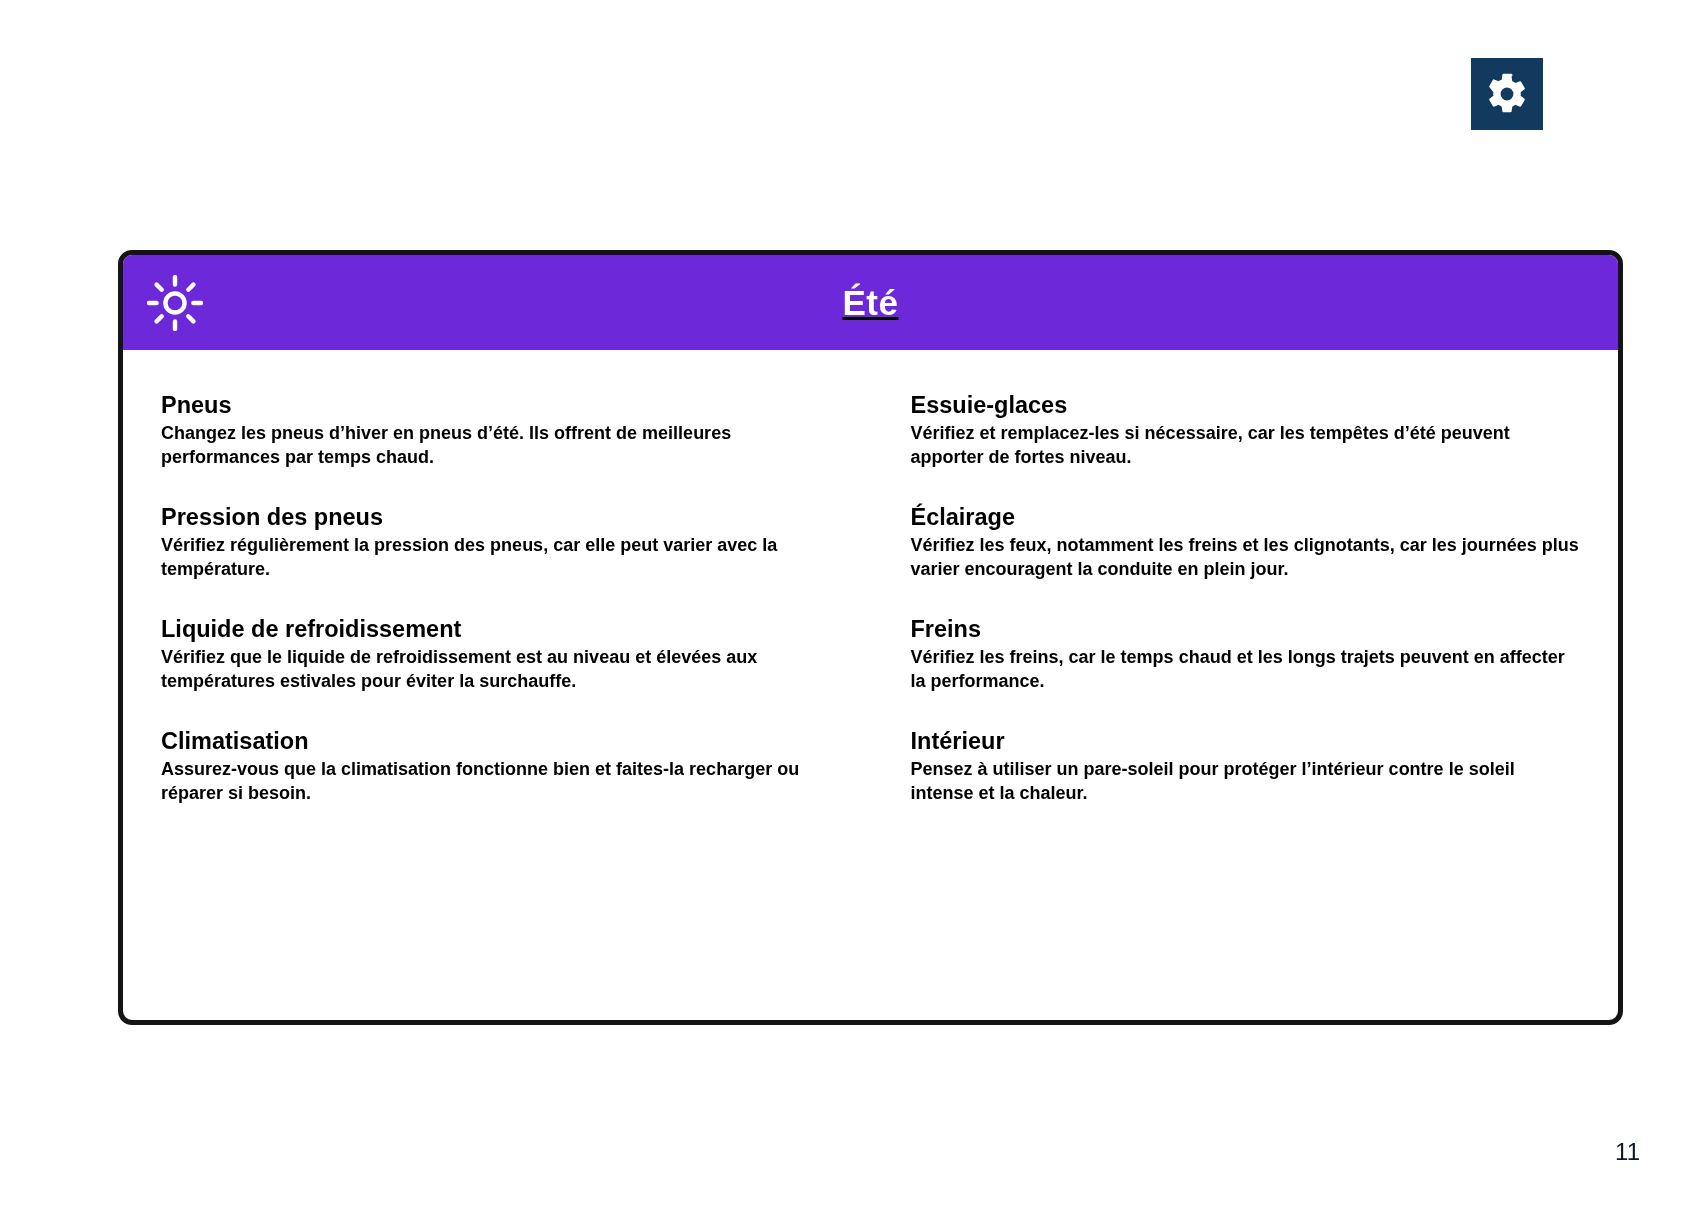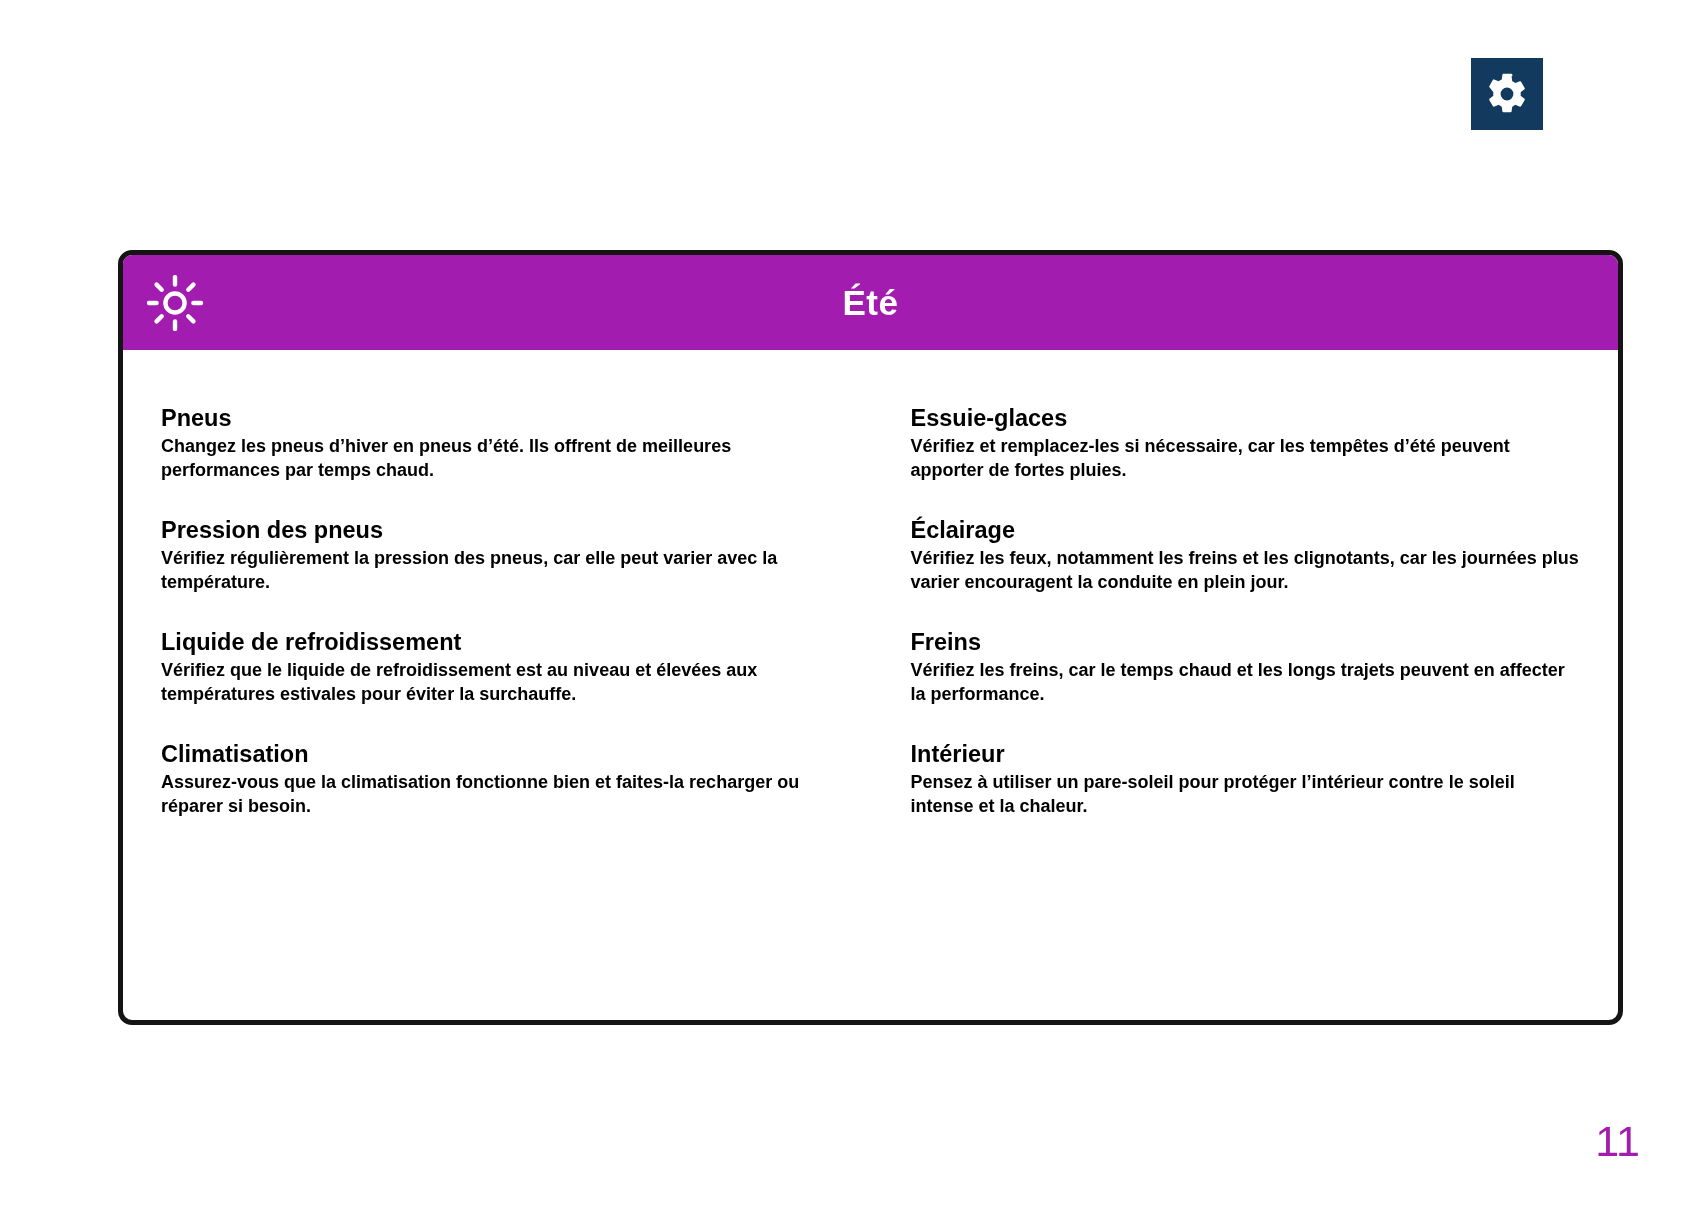--- a/index.html
+++ b/index.html
@@ -40,23 +40,24 @@
     background: #ffffff;
     border: 5px solid #141414;
     border-radius: 14px;
     box-sizing: border-box;
     overflow: hidden;
   }
 
   .card-header {
     position: relative;
     height: 95px;
-    background: #a21caf;
+    background: #6d28d9;
     display: flex;
     align-items: center;
+    text-decoration: underline;
   }
   .header-icon {
     position: absolute;
     left: 22px;
     top: 50%;
     transform: translateY(-50%);
     width: 60px;
     height: 60px;
     display: flex;
     align-items: center;
@@ -69,21 +70,20 @@
     font-size: 35px;
     font-weight: bold;
     letter-spacing: 0.5px;
   }
 
   .card-body {
     display: flex;
     padding: 40px 38px 30px 38px;
     box-sizing: border-box;
     height: calc(100% - 95px);
-    margin-top: 13px;
   }
   .col {
     width: 50%;
     box-sizing: border-box;
   }
   .col.left { padding-right: 45px; }
   .col.right { padding-left: 40px; }
 
   .entry { margin-bottom: 32px; }
   .entry:last-child { margin-bottom: 0; }
@@ -96,22 +96,22 @@
   .entry-text {
     font-size: 18px;
     line-height: 1.33;
     font-weight: bold;
   }
 
   .page-number {
     position: absolute;
     right: 60px;
     bottom: 46px;
-    font-size: 43px;
-    color: #a21caf;
+    font-size: 24px;
+    color: #0f172a;
   }
 </style>
 </head>
 <body>
 
 <div class="gear-badge">
   <span>
     <svg width="44" height="44" viewBox="0 0 24 24" fill="#ffffff" aria-hidden="true">
       <path d="M19.43 12.98c.04-.32.07-.64.07-.98s-.03-.66-.07-.98l2.11-1.65a.5.5 0 0 0 .12-.64l-2-3.46a.5.5 0 0 0-.61-.22l-2.49 1a7.3 7.3 0 0 0-1.69-.98l-.38-2.65A.5.5 0 0 0 14 1h-4a.5.5 0 0 0-.49.42l-.38 2.65c-.61.25-1.17.58-1.69.98l-2.49-1a.5.5 0 0 0-.61.22l-2 3.46a.5.5 0 0 0 .12.64L4.57 11c-.04.32-.07.65-.07.98s.03.66.07.98l-2.11 1.65a.5.5 0 0 0-.12.64l2 3.46c.13.22.39.3.61.22l2.49-1c.52.4 1.08.73 1.69.98l.38 2.65c.04.24.25.42.49.42h4c.24 0 .45-.18.49-.42l.38-2.65c.61-.25 1.17-.58 1.69-.98l2.49 1c.22.08.48 0 .61-.22l2-3.46a.5.5 0 0 0-.12-.64l-2.11-1.65zM12 15.5A3.5 3.5 0 1 1 15.5 12 3.5 3.5 0 0 1 12 15.5z"></path>
     </svg>
@@ -163,21 +163,21 @@
         <div class="entry-title">Climatisation</div>
         <div class="entry-text">Assurez-vous que la climatisation fonctionne bien et faites-la recharger ou réparer si besoin.</div>
       </div>
 
     </div>
 
     <div class="col right">
 
       <div class="entry">
         <div class="entry-title">Essuie-glaces</div>
-        <div class="entry-text">Vérifiez et remplacez-les si nécessaire, car les tempêtes d’été peuvent apporter de fortes pluies.</div>
+        <div class="entry-text">Vérifiez et remplacez-les si nécessaire, car les tempêtes d’été peuvent apporter de fortes niveau.</div>
       </div>
 
       <div class="entry">
         <div class="entry-title">Éclairage</div>
         <div class="entry-text">Vérifiez les feux, notamment les freins et les clignotants, car les journées plus varier encouragent la conduite en plein jour.</div>
       </div>
 
       <div class="entry">
         <div class="entry-title">Freins</div>
         <div class="entry-text">Vérifiez les freins, car le temps chaud et les longs trajets peuvent en affecter la performance.</div>

